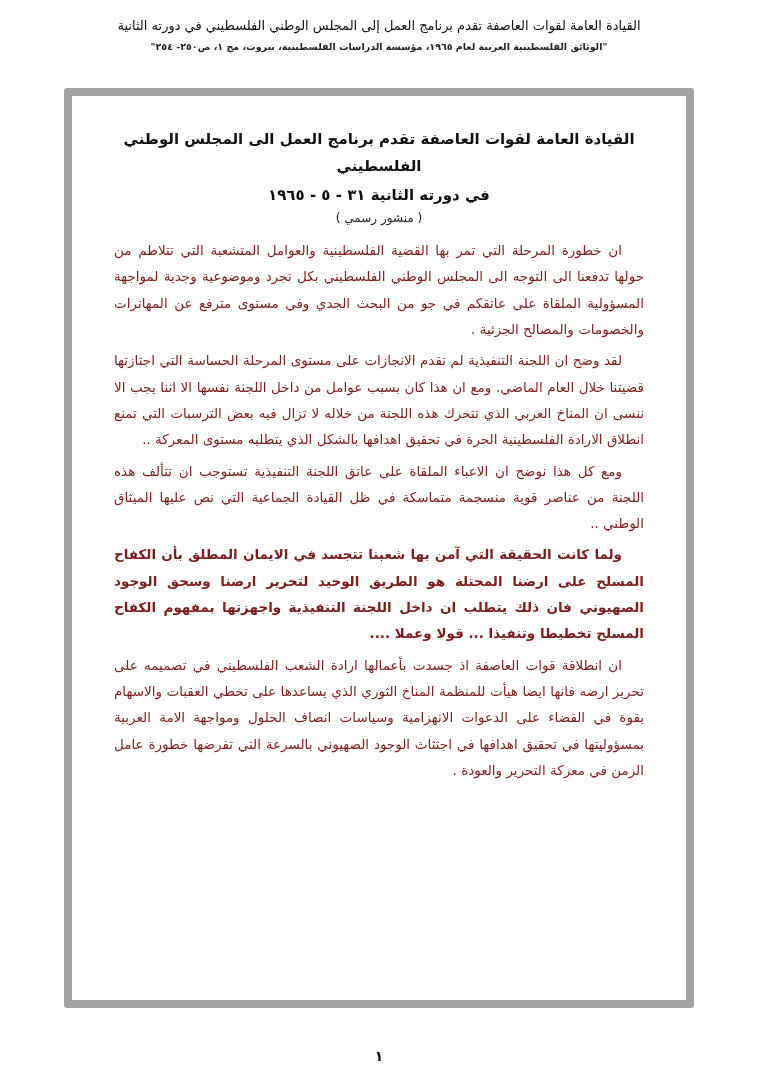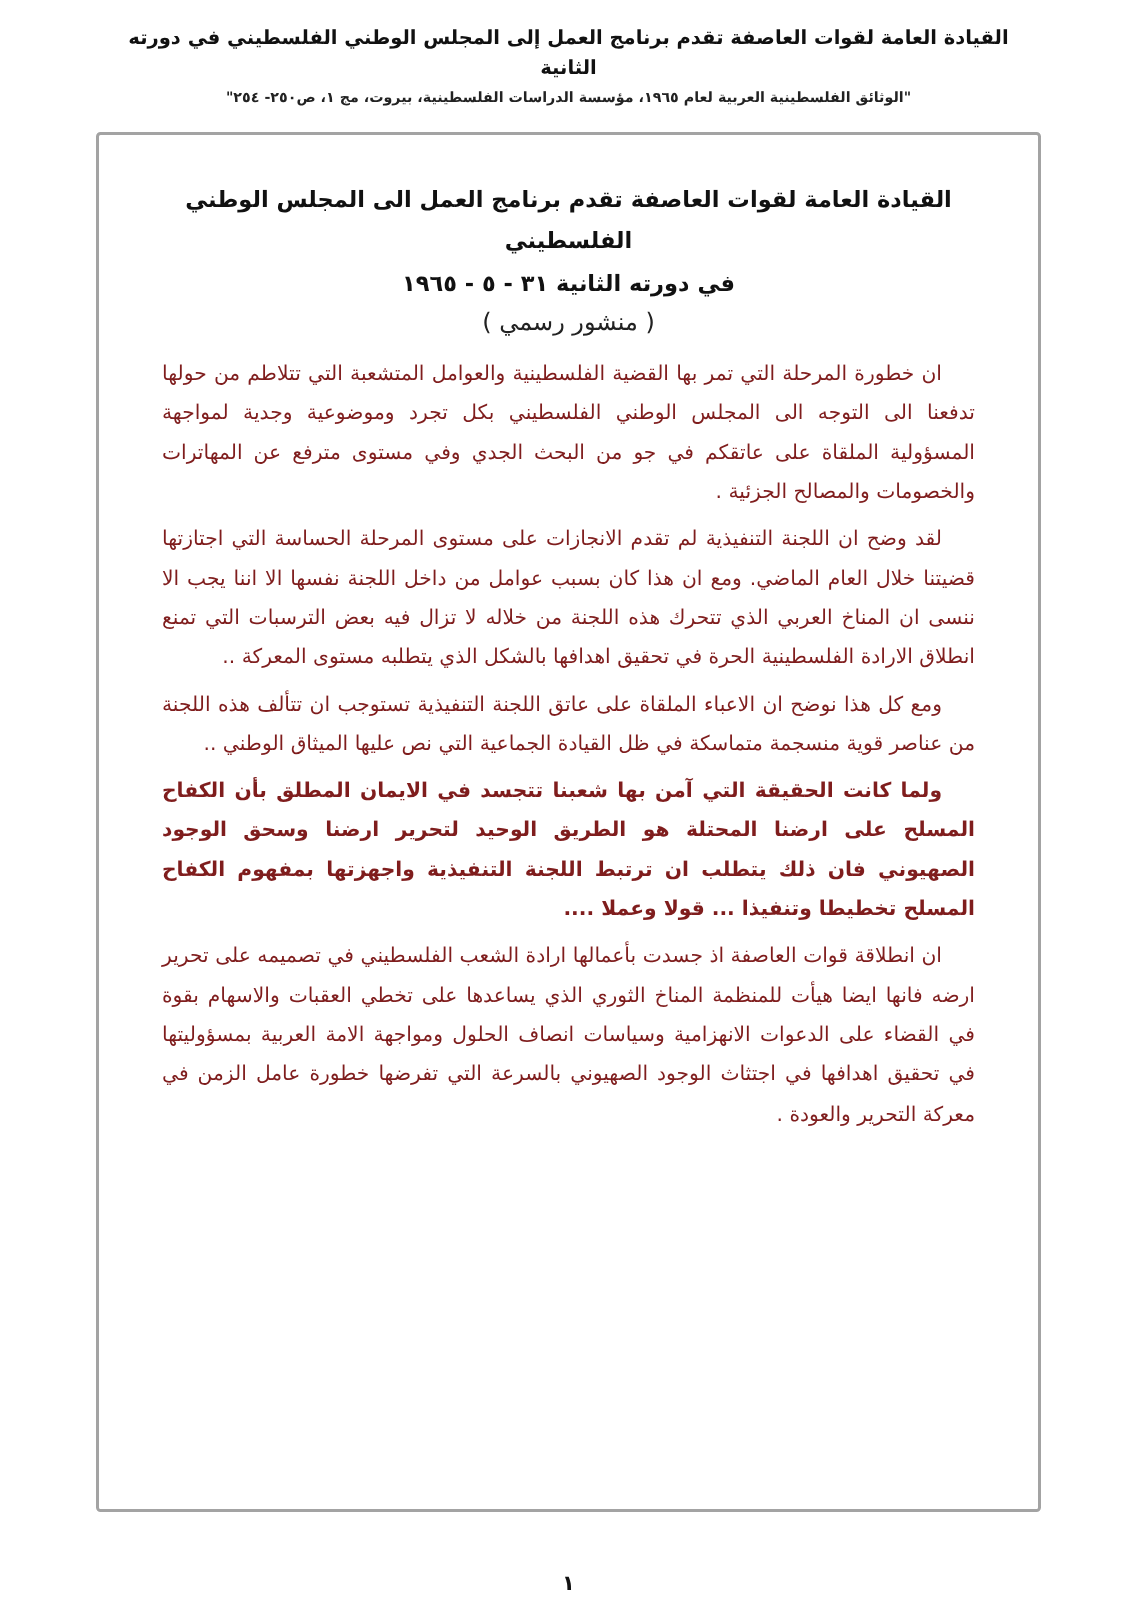--- a/index.html
+++ b/index.html
@@ -14,57 +14,57 @@
     height: 1078px;
     background: #ffffff;
     overflow: hidden;
   }
   .top-header {
     direction: rtl;
     text-align: center;
     padding-top: 16px;
   }
   .top-header .main-title {
-    font-weight: bold;
+    font-weight: normal;
     font-size: 13px;
     line-height: 1.5;
     width: 600px;
     margin: 0 auto;
     color: #111;
   }
   .top-header .source-line {
     font-weight: bold;
     font-size: 9.5px;
     margin-top: 5px;
     color: #222;
   }
   .doc-frame {
     position: absolute;
     left: 64px;
     top: 88px;
     width: 630px;
     height: 920px;
-    border: 2px solid #a3a3a3;
+    border: 8px solid #a3a3a3;
     border-radius: 3px;
     box-sizing: border-box;
     padding: 30px 42px 20px 42px;
     direction: rtl;
     background: #ffffff;
   }
   .doc-title {
     text-align: center;
     font-weight: bold;
     font-size: 15px;
     line-height: 1.8;
     color: #111;
     margin: 0 0 2px 0;
   }
   .pub-note {
     text-align: center;
-    font-size: 16px;
+    font-size: 12px;
     color: #222;
     margin: 0 0 12px 0;
   }
   .para {
     font-size: 13.5px;
     line-height: 1.95;
     text-align: justify;
     text-indent: 22px;
     color: #7f1d1d;
     margin: 0 0 5px 0;
@@ -94,19 +94,19 @@
   </div>
 
   <div class="doc-frame">
     <div class="doc-title">القيادة العامة لقوات العاصفة تقدم برنامج العمل الى المجلس الوطني الفلسطيني</div>
     <div class="doc-title">في دورته الثانية ٣١ - ٥ - ١٩٦٥</div>
     <div class="pub-note">( منشور رسمي )</div>
 
     <p class="para">ان خطورة المرحلة التي تمر بها القضية الفلسطينية والعوامل المتشعبة التي تتلاطم من حولها تدفعنا الى التوجه الى المجلس الوطني الفلسطيني بكل تجرد وموضوعية وجدية لمواجهة المسؤولية الملقاة على عاتقكم في جو من البحث الجدي وفي مستوى مترفع عن المهاترات والخصومات والمصالح الجزئية .</p>
     <p class="para">لقد وضح ان اللجنة التنفيذية لم تقدم الانجازات على مستوى المرحلة الحساسة التي اجتازتها قضيتنا خلال العام الماضي. ومع ان هذا كان بسبب عوامل من داخل اللجنة نفسها الا اننا يجب الا ننسى ان المناخ العربي الذي تتحرك هذه اللجنة من خلاله لا تزال فيه بعض الترسبات التي تمنع انطلاق الارادة الفلسطينية الحرة في تحقيق اهدافها بالشكل الذي يتطلبه مستوى المعركة ..</p>
     <p class="para">ومع كل هذا نوضح ان الاعباء الملقاة على عاتق اللجنة التنفيذية تستوجب ان تتألف هذه اللجنة من عناصر قوية منسجمة متماسكة في ظل القيادة الجماعية التي نص عليها الميثاق الوطني ..</p>
-    <p class="para bold">ولما كانت الحقيقة التي آمن بها شعبنا تتجسد في الايمان المطلق بأن الكفاح المسلح على ارضنا المحتلة هو الطريق الوحيد لتحرير ارضنا وسحق الوجود الصهيوني فان ذلك يتطلب ان ترتبط اللجنة التنفيذية واجهزتها بمفهوم الكفاح المسلح تخطيطا وتنفيذا ... قولا وعملا ....</p>
+    <p class="para bold">ولما كانت الحقيقة التي آمن بها شعبنا تتجسد في الايمان المطلق بأن الكفاح المسلح على ارضنا المحتلة هو الطريق الوحيد لتحرير ارضنا وسحق الوجود الصهيوني فان ذلك يتطلب ان داخل اللجنة التنفيذية واجهزتها بمفهوم الكفاح المسلح تخطيطا وتنفيذا ... قولا وعملا ....</p>
     <p class="para">ان انطلاقة قوات العاصفة اذ جسدت بأعمالها ارادة الشعب الفلسطيني في تصميمه على تحرير ارضه فانها ايضا هيأت للمنظمة المناخ الثوري الذي يساعدها على تخطي العقبات والاسهام بقوة في القضاء على الدعوات الانهزامية وسياسات انصاف الحلول ومواجهة الامة العربية بمسؤوليتها في تحقيق اهدافها في اجتثاث الوجود الصهيوني بالسرعة التي تفرضها خطورة عامل الزمن في معركة التحرير والعودة .</p>
   </div>
 
   <div class="page-number">١</div>
 
 </div>
 
 </body></html>

